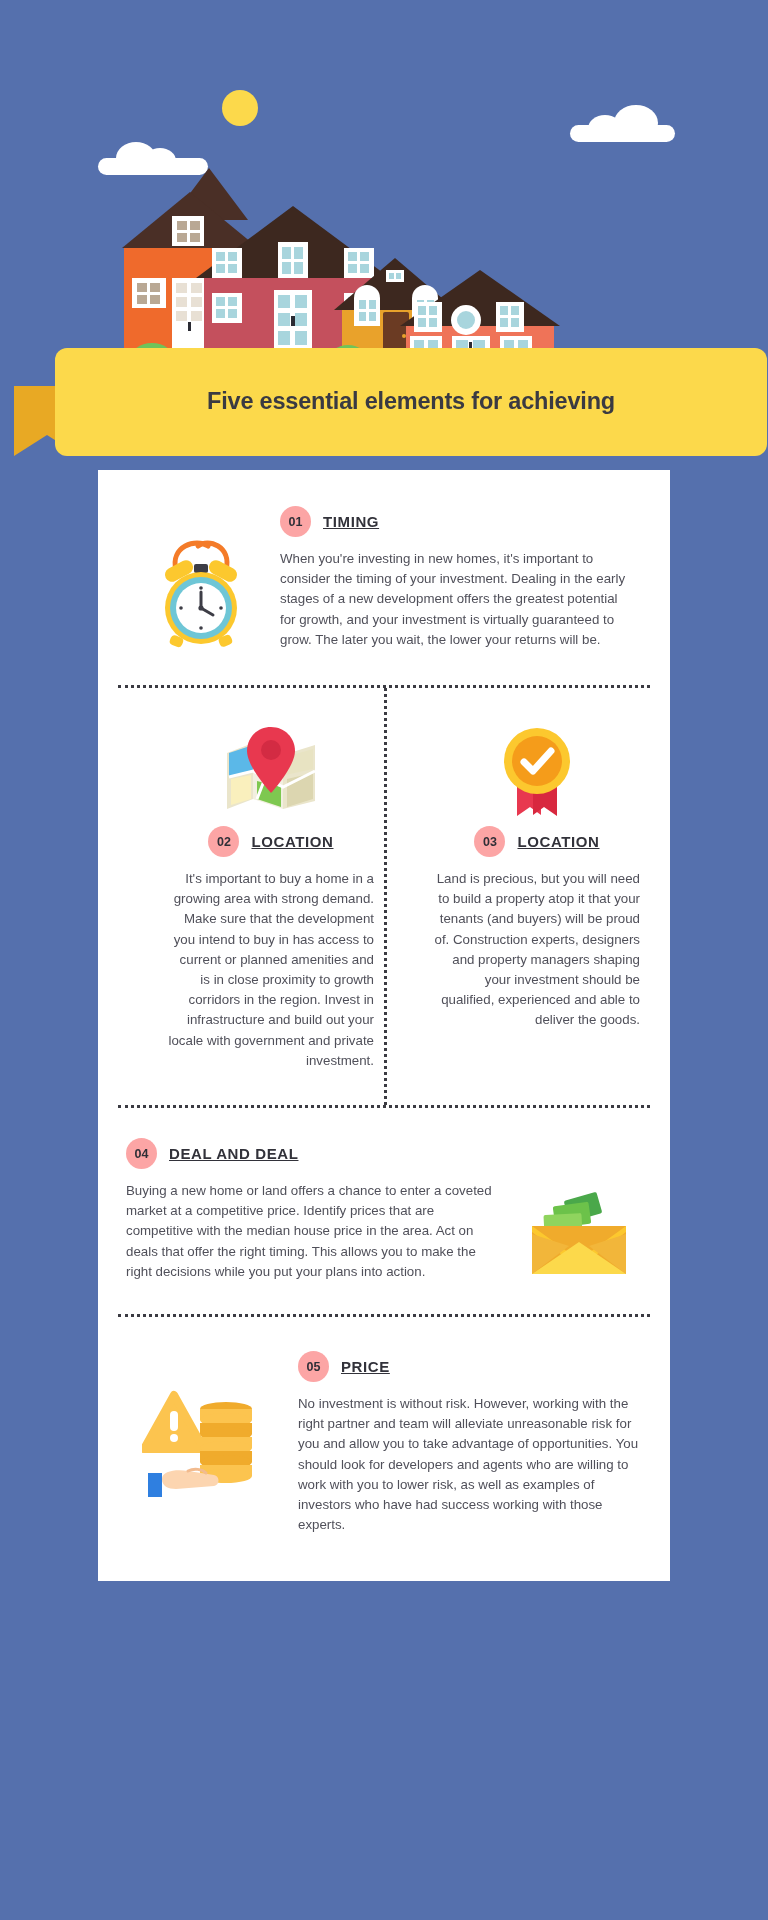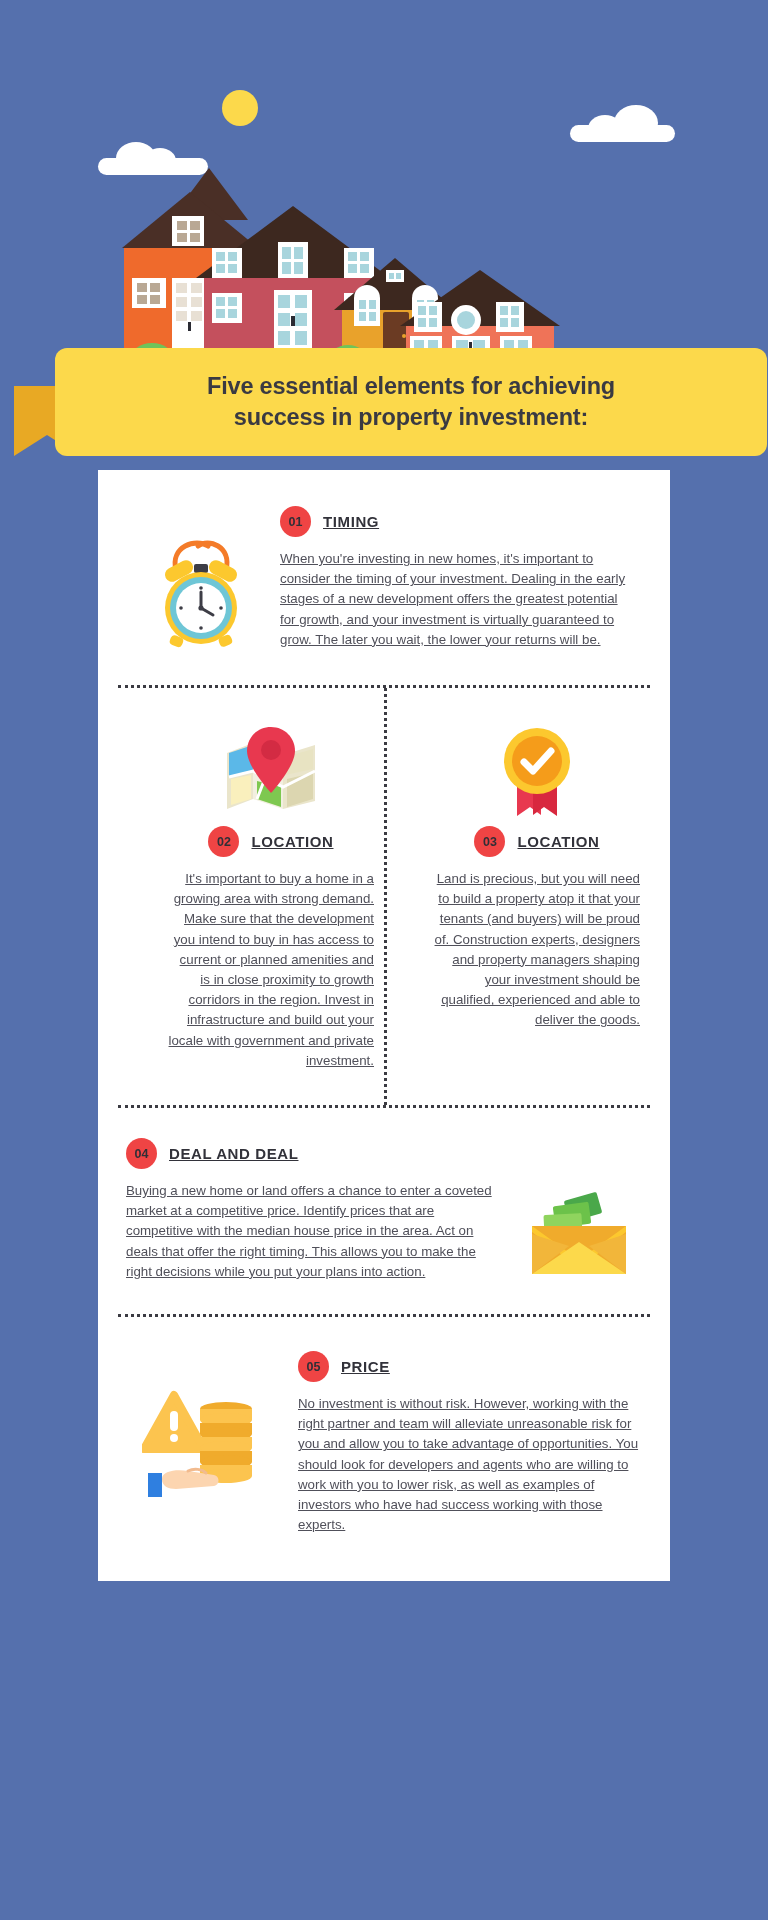--- a/index.html
+++ b/index.html
@@ -115,38 +115,37 @@
   }
 
   .row { position: relative; display: flex; padding-left: 40px; }
 
   
   .head { display: flex; align-items: center; gap: 12px; margin-bottom: 12px; }
   .head.center { justify-content: center; }
   .pill {
     width: 31px; height: 31px;
     border-radius: 50%;
-    background: #ef4444;
+    background: #fca5a5;
     color: #2f2f37;
     font-size: 12.5px; font-weight: bold;
     display: flex; align-items: center; justify-content: center;
     flex: none;
   }
   .ttl {
     font-size: 15px;
     font-weight: bold;
     color: #32323a;
     letter-spacing: .6px;
     text-decoration: underline;
   }
   .body-text {
     font-size: 13.3px;
     line-height: 1.52;
     color: #50505a;
-    text-decoration: underline;
   }
   .body-text.center { text-align: right; }
 
   
   .card01 { padding: 36px 28px 34px 28px; display: flex; gap: 4px; align-items: flex-start; }
   .card01 .art { width: 150px; flex: none; padding-top: 30px; display:flex; justify-content:center; }
   .card01 .txt { flex: 1; padding-right: 8px; }
 
   
   .col {
@@ -323,21 +322,20 @@
     </svg>
   </div>
 </div>
 
 <div class="banner-wrap">
   <div class="ribbon-tail left"></div>
   <div class="ribbon-tail right"></div>
   <div class="banner">
     <h1>
       <span>Five essential elements for achieving</span><br>
-      <span>success in property investment:</span>
     </h1>
   </div>
 </div>
 
 <div class="sheet">
 
   <div class="card01">
     <div class="art">
       <svg width="110" height="115" viewBox="0 0 110 115">
         <path d="M30 34 C24 10 50 2 62 10" stroke="#f47b28" stroke-width="5" fill="none" stroke-linecap="round"></path>

